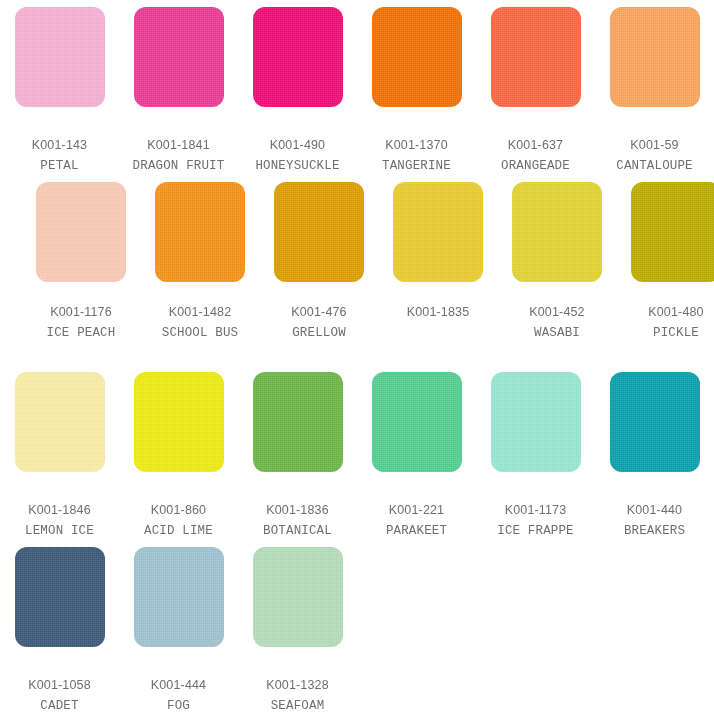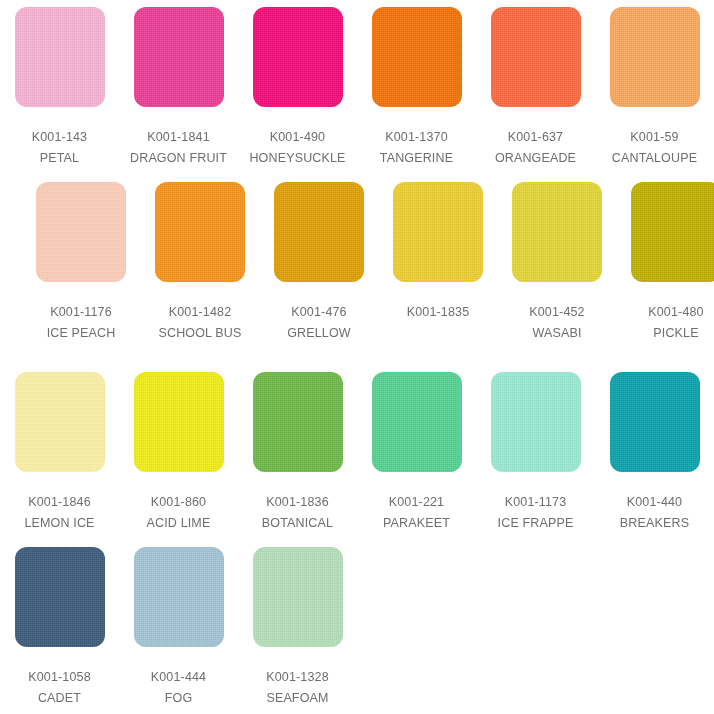--- a/index.html
+++ b/index.html
@@ -28,21 +28,21 @@
   .swatch-cell {
     width: 119px;
     box-sizing: border-box;
     display: flex;
     flex-direction: column;
     align-items: center;
     padding-top: 7px;
   }
 
   
-  .row-h-175 { height: 175px; }
+  .row-h-175 { height: 175px; justify-content: space-between; }
   .row-h-190 { height: 190px; padding-left: 43px; }
 
   .swatch-chip {
     width: 90px;
     height: 100px;
     border-radius: 12px;
     flex: 0 0 auto;
     position: relative;
     box-shadow: 0 0 0 0.5px rgba(0,0,0,0.02);
   }
@@ -68,20 +68,21 @@
   .swatch-code,
   .swatch-name {
     display: block;
     font-size: 12.5px;
     color: #6e6e6e;
     letter-spacing: 0.15px;
     white-space: pre-line;
   }
   .swatch-name {
     margin-top: 3px;
+    font-family: Liberation Mono, monospace;
   }
 </style>
 </head>
 <body style="background: rgb(255, 255, 255);">
 
 <div id="palette-grid">
     <div class="swatch-cell row-h-175">
       <div class="swatch-chip" title="PETAL" style="background-color: rgb(247, 179, 212);"></div>
       <div class="swatch-caption">
         <span class="swatch-code">K001-143</span>

